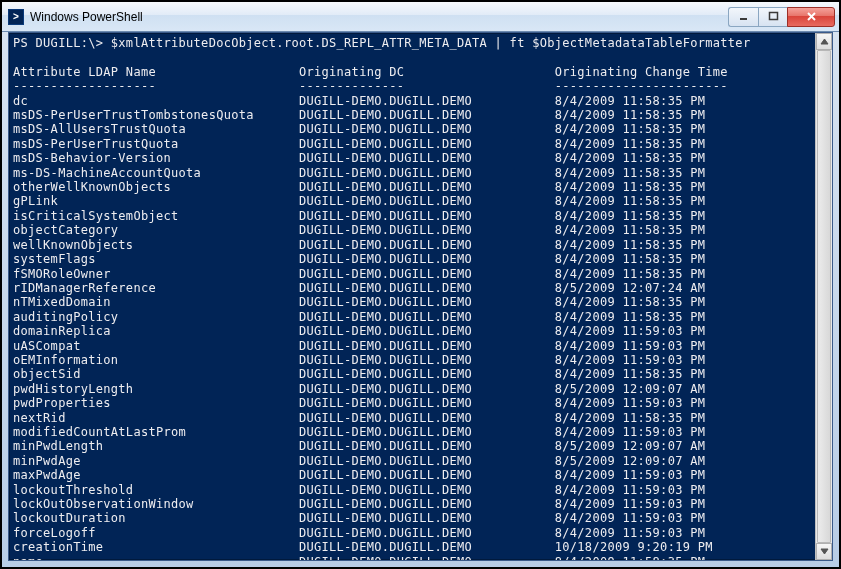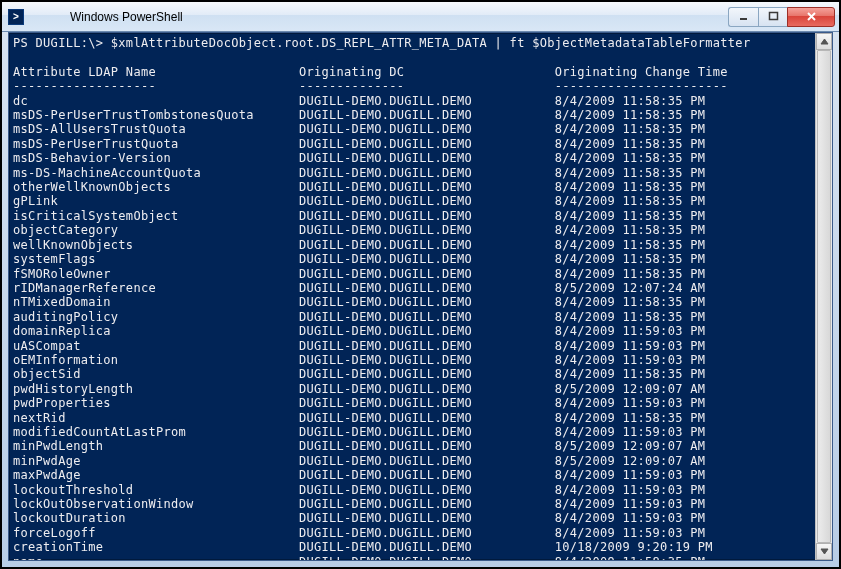--- a/index.html
+++ b/index.html
@@ -28,21 +28,20 @@
     justify-content: center;
     color: #fff;
     font-size: 10px;
     font-weight: bold;
     margin-right: 6px;
   }
   .titlebar .title-text {
     font-size: 12px;
     color: #000;
     flex: 1;
-    margin-left: 40px;
   }
   .win-controls {
     display: flex;
     gap: 0;
   }
   .win-btn {
     width: 30px;
     height: 20px;
     background: linear-gradient(to bottom, #f2f6fb, #d7e3f2);
     border: 1px solid #8aa6c1;

